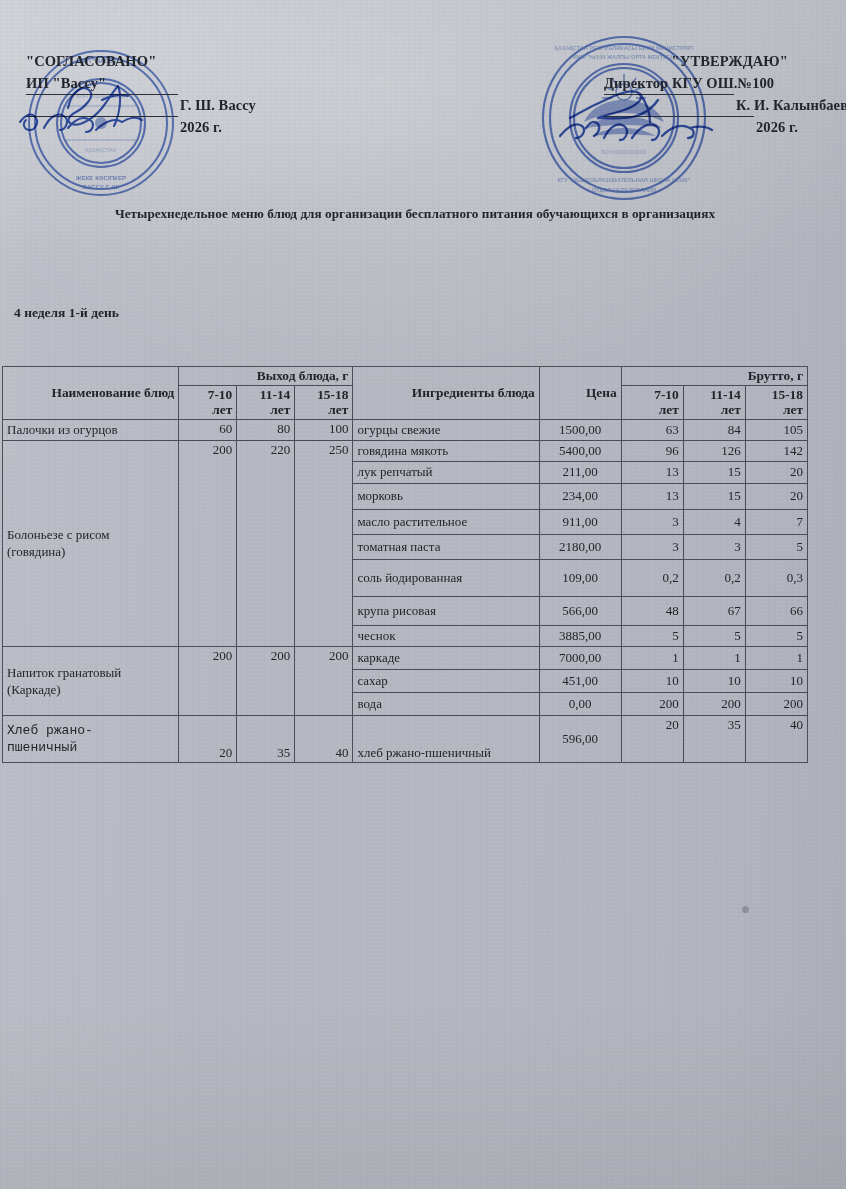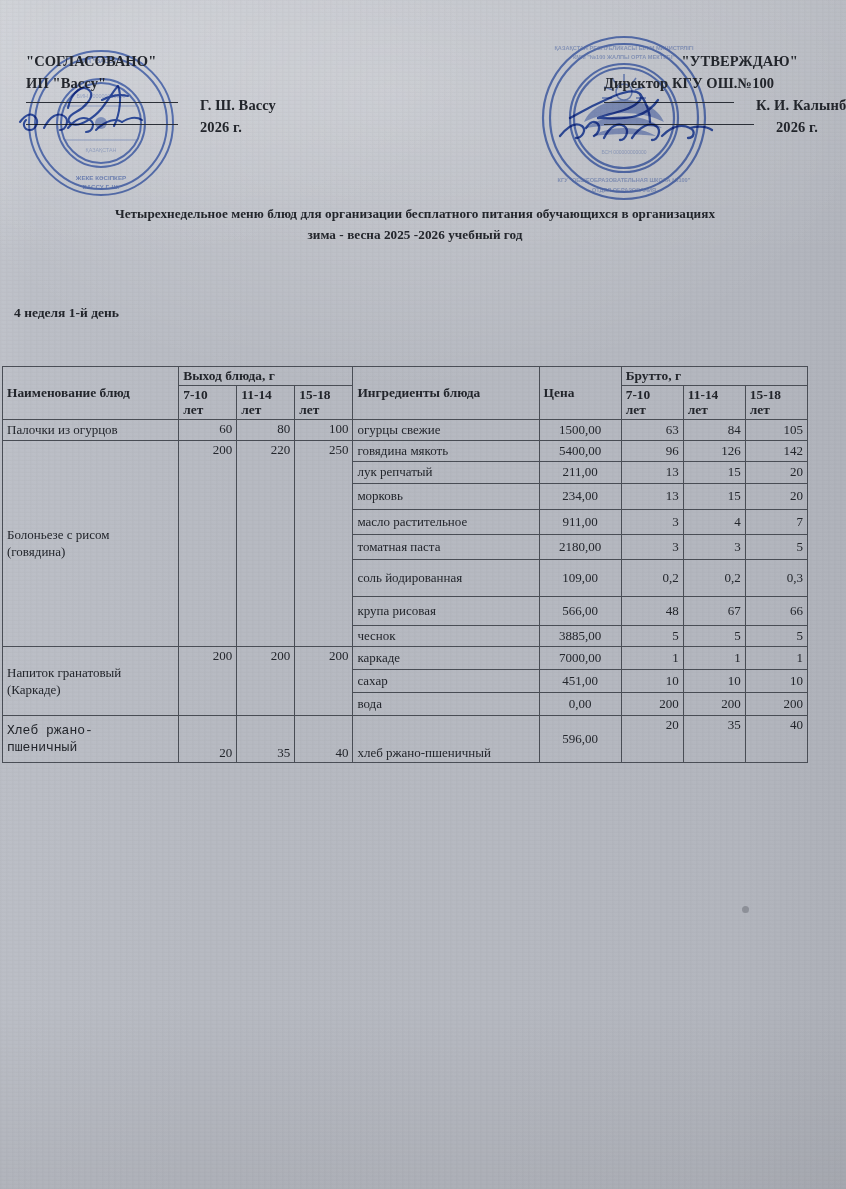--- a/index.html
+++ b/index.html
@@ -43,22 +43,22 @@
     line-height: 1.52;
     letter-spacing: 0.1px;
     white-space: nowrap;
     z-index: 6;
   }
   #approval-left  { left: 26px;  top: 50px; }
   #approval-right { left: 604px; top: 50px; text-align: left; }
 
   .sig-line {
     display: flex;
-    align-items: center;
-    gap: 22px;
+    align-items: flex-start;
+    gap: 2px;
   }
   .rule {
     display: inline-block;
     border-bottom: 1.4px solid #2c3038;
     height: 0;
   }
   #rule-l1 { width: 152px; margin-bottom: 5px; }
   #rule-l2 { width: 152px; margin-bottom: 5px; }
   #rule-r1 { width: 130px; margin-bottom: 5px; }
   #rule-r2 { width: 150px; margin-bottom: 5px; }
@@ -136,21 +136,21 @@
   table#menu-table th,
   table#menu-table td {
     border: 1.1px solid #4a4e56;
     font-size: 13px;
     padding: 1px 4px;
     vertical-align: middle;
     background: transparent;
   }
   table#menu-table th {
     font-weight: bold;
-    text-align: left;
+    text-align: right;
     font-size: 13.4px;
   }
   th.th-dish, th.th-ingredients { font-size: 13.6px; }
   td.dish-name {
     text-align: left;
     vertical-align: top;
     padding-top: 3px;
     line-height: 1.33;
     font-size: 13.2px;
   }
@@ -311,21 +311,20 @@
     <span>К. И. Калынбаева</span>
   </div>
   <div class="sig-line">
     <span class="rule" id="rule-r2"></span>
     <span>2026 г.</span>
   </div>
 </div>
 
 <div id="doc-title">
   <span class="l1">Четырехнедельное меню блюд для организации бесплатного питания обучающихся в организациях</span>
-  <span class="l3">зима  - весна  2025 -2026 учебный год</span>
 </div>
 
 <div id="week-day">4 неделя 1-й день</div>
 
 <div id="menu-table-wrap">
   <table id="menu-table">
     <colgroup>
       <col class="c-dish">
         <col class="c-out">
         <col class="c-out">

